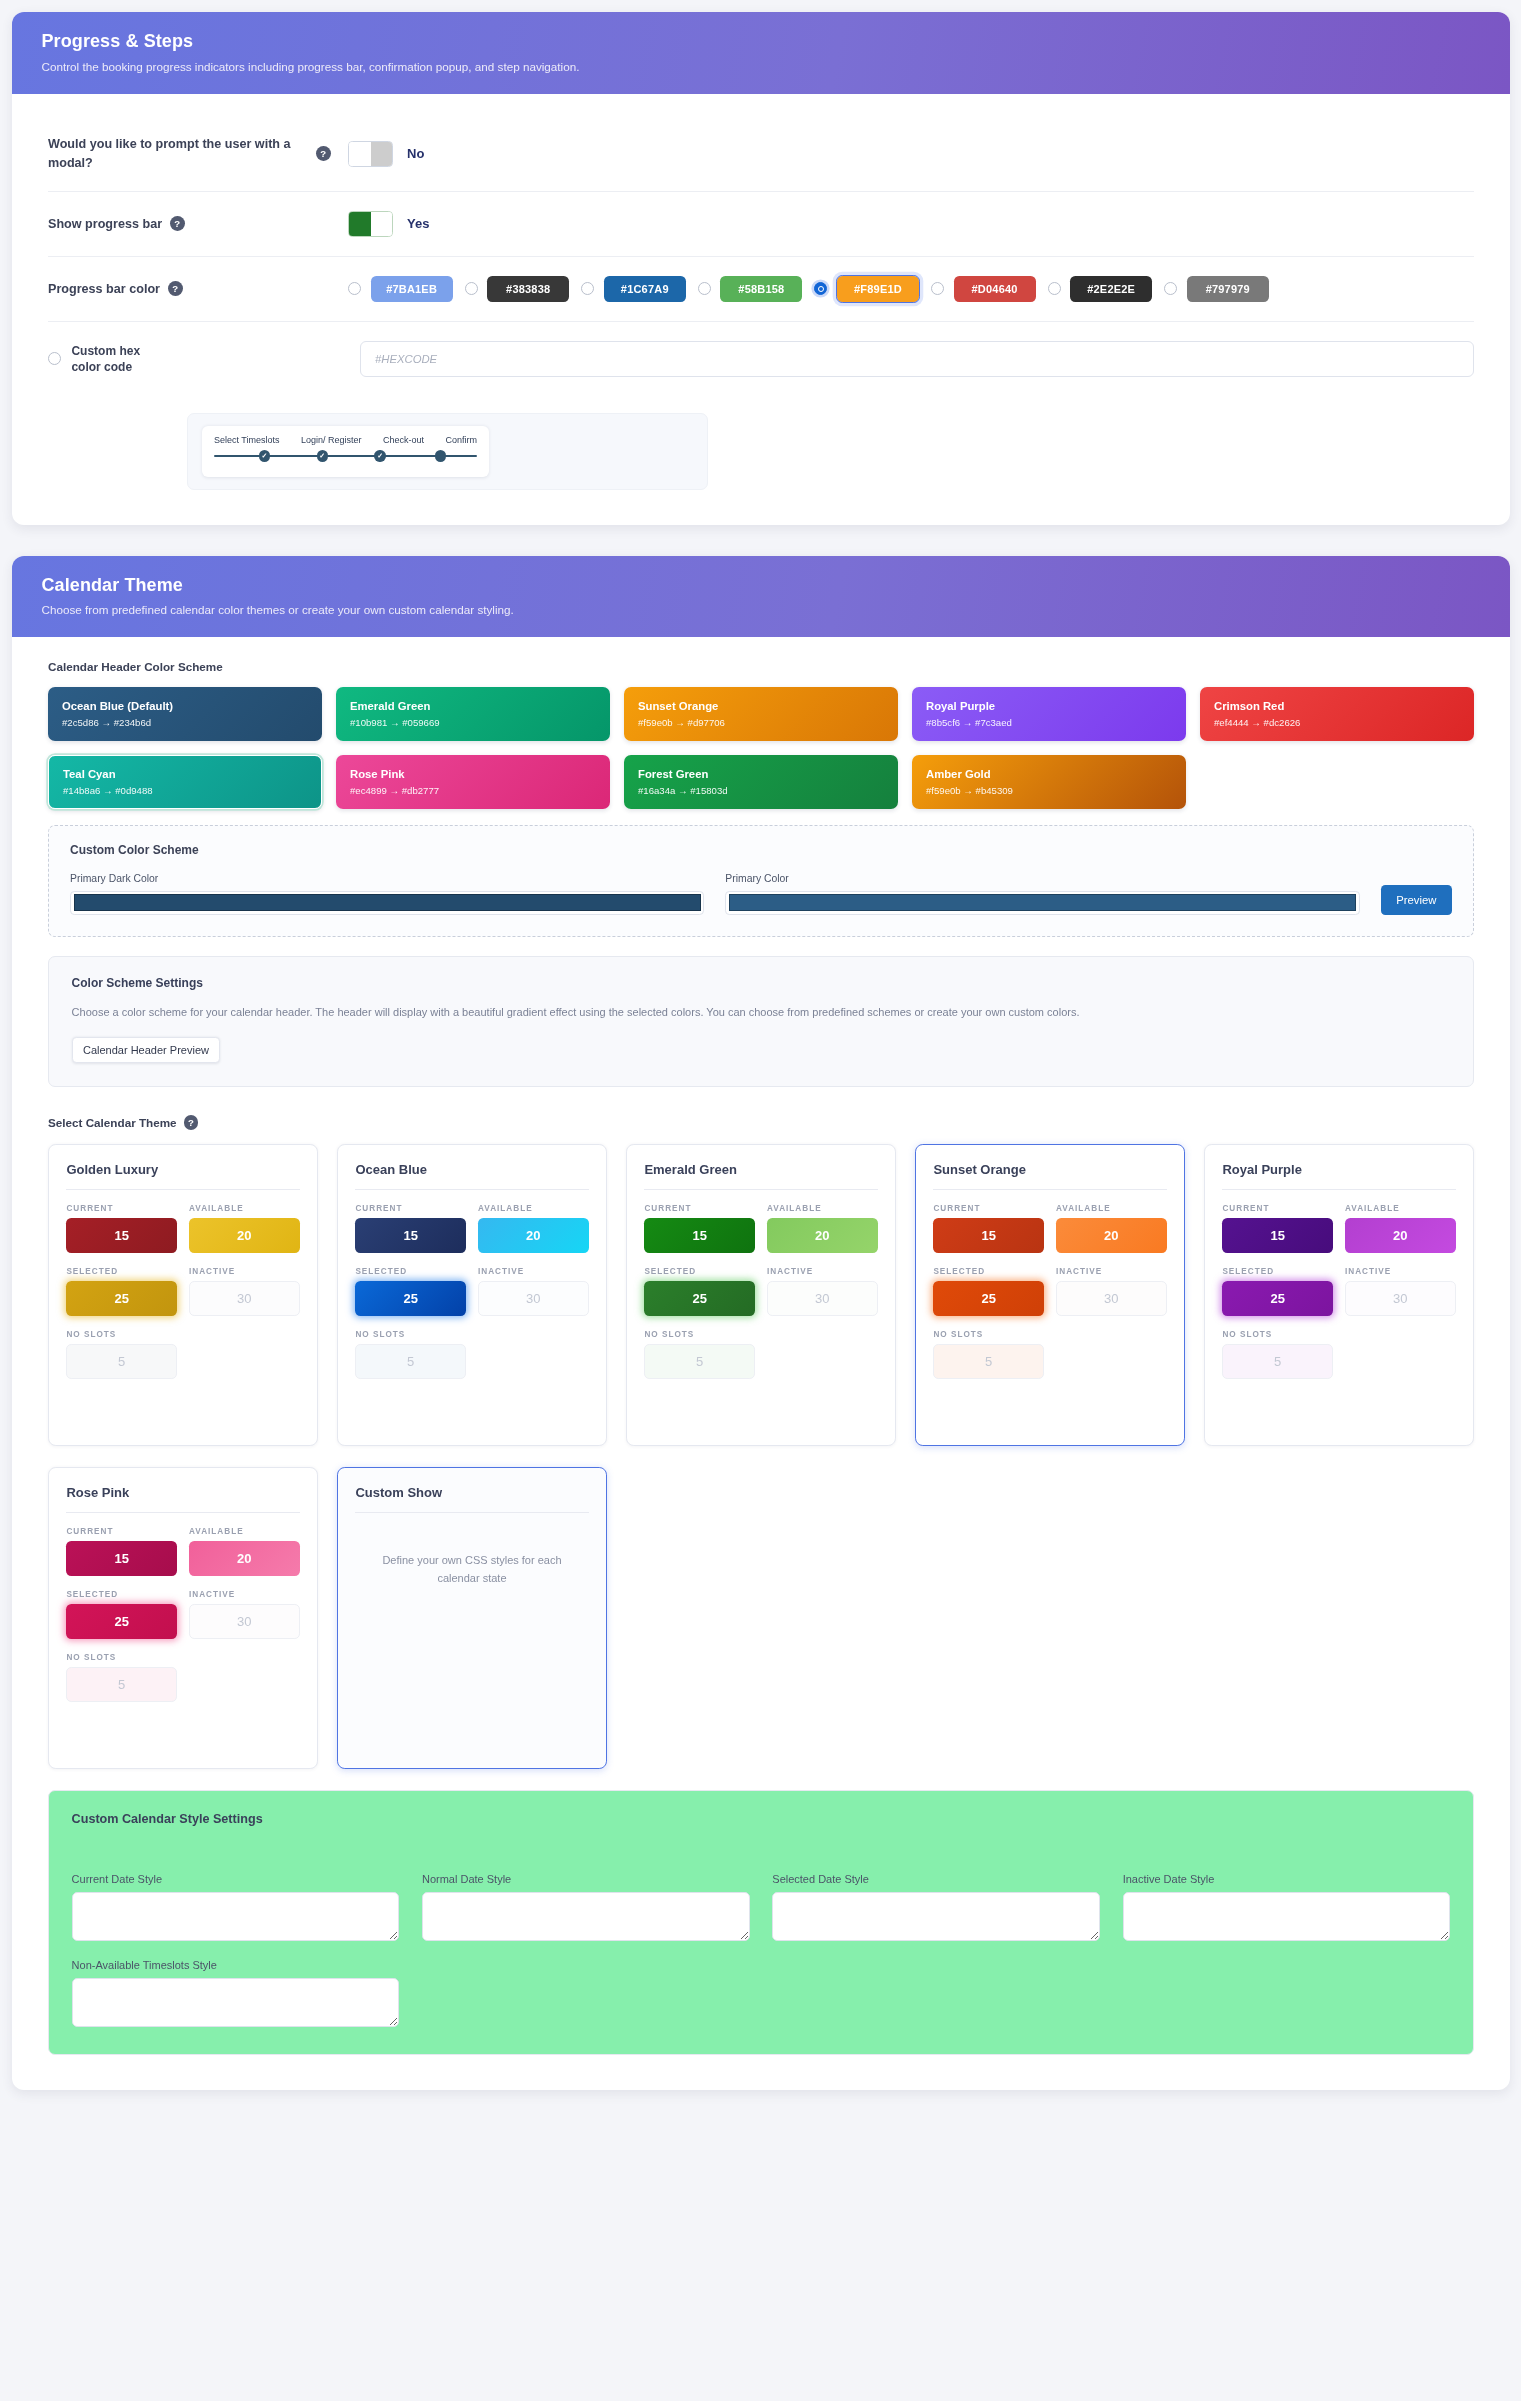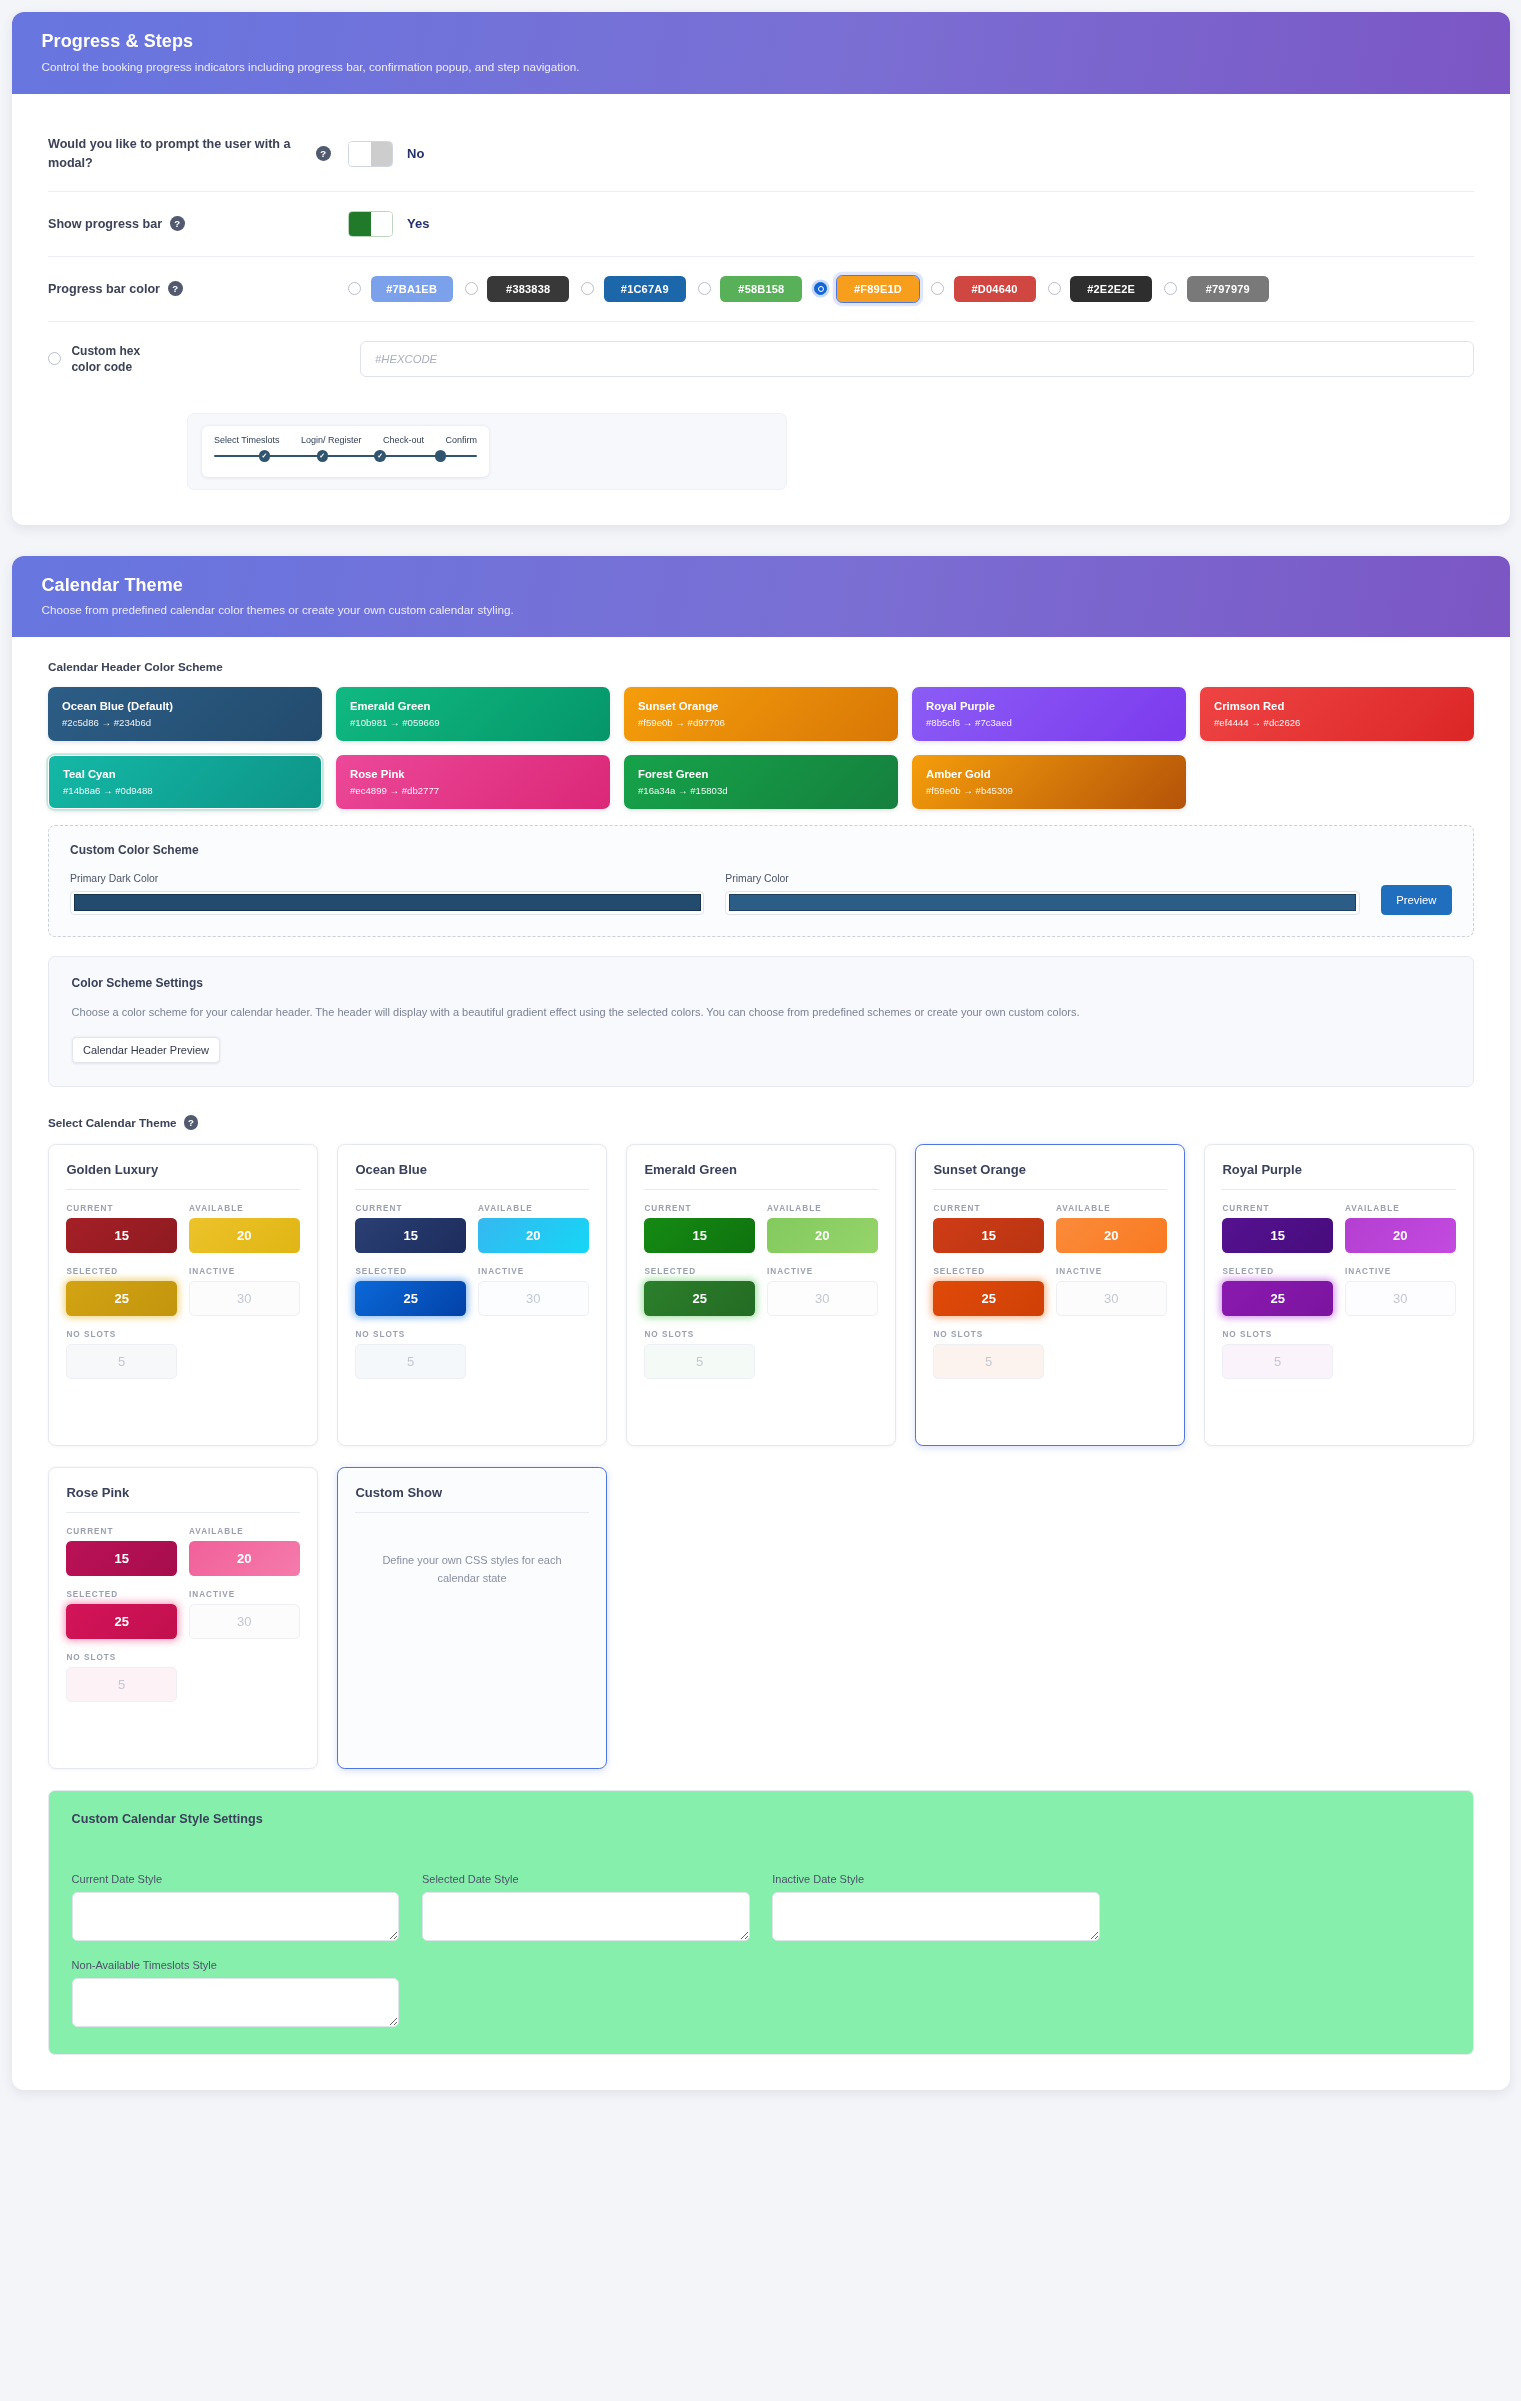--- a/index.html
+++ b/index.html
@@ -162,21 +162,21 @@
   }
   .hex-input::placeholder { color: #a9afbd; font-style: italic; }
 
   
   .steps-wrap {
     margin: 29.5px 0 0 139px;
     background: #f6f8fc;
     border: 0.9px solid #eef1f6;
     border-radius: 7px;
     padding: 12px 14px;
-    width: 600px;
+    width: 521px;
   }
   .steps-card {
     background: #fff;
     border-radius: 6px;
     box-shadow: 0 0.9px 3.5px rgba(30,40,70,.10);
     padding: 8.7px 12px 14px 12px;
     width: 287px;
   }
   .steps-labels { display: flex; justify-content: space-between; margin-bottom: 3.5px; }
   .steps-labels span {
@@ -744,20 +744,21 @@
         </div>
         <div></div>
         <div></div>
         <div></div>
       </div>
 
     <div class="style-settings">
       <h4>Custom Calendar Style Settings</h4>
       <div class="ta-grid" id="ta-grid-1">
           <div class="ta-field"><label>Current Date Style</label><textarea style=""></textarea></div>
+          <div class="ta-field"><label>Normal Date Style</label><textarea style=""></textarea></div>
           <div class="ta-field"><label>Selected Date Style</label><textarea style=""></textarea></div>
           <div class="ta-field"><label>Inactive Date Style</label><textarea style=""></textarea></div>
         </div>
       <div class="ta-grid" id="ta-grid-2" style="margin-top:15.6px;">
           <div class="ta-field"><label>Non-Available Timeslots Style</label><textarea style=""></textarea></div>
           <div></div>
           <div></div>
           <div></div>
         </div>
     </div>

